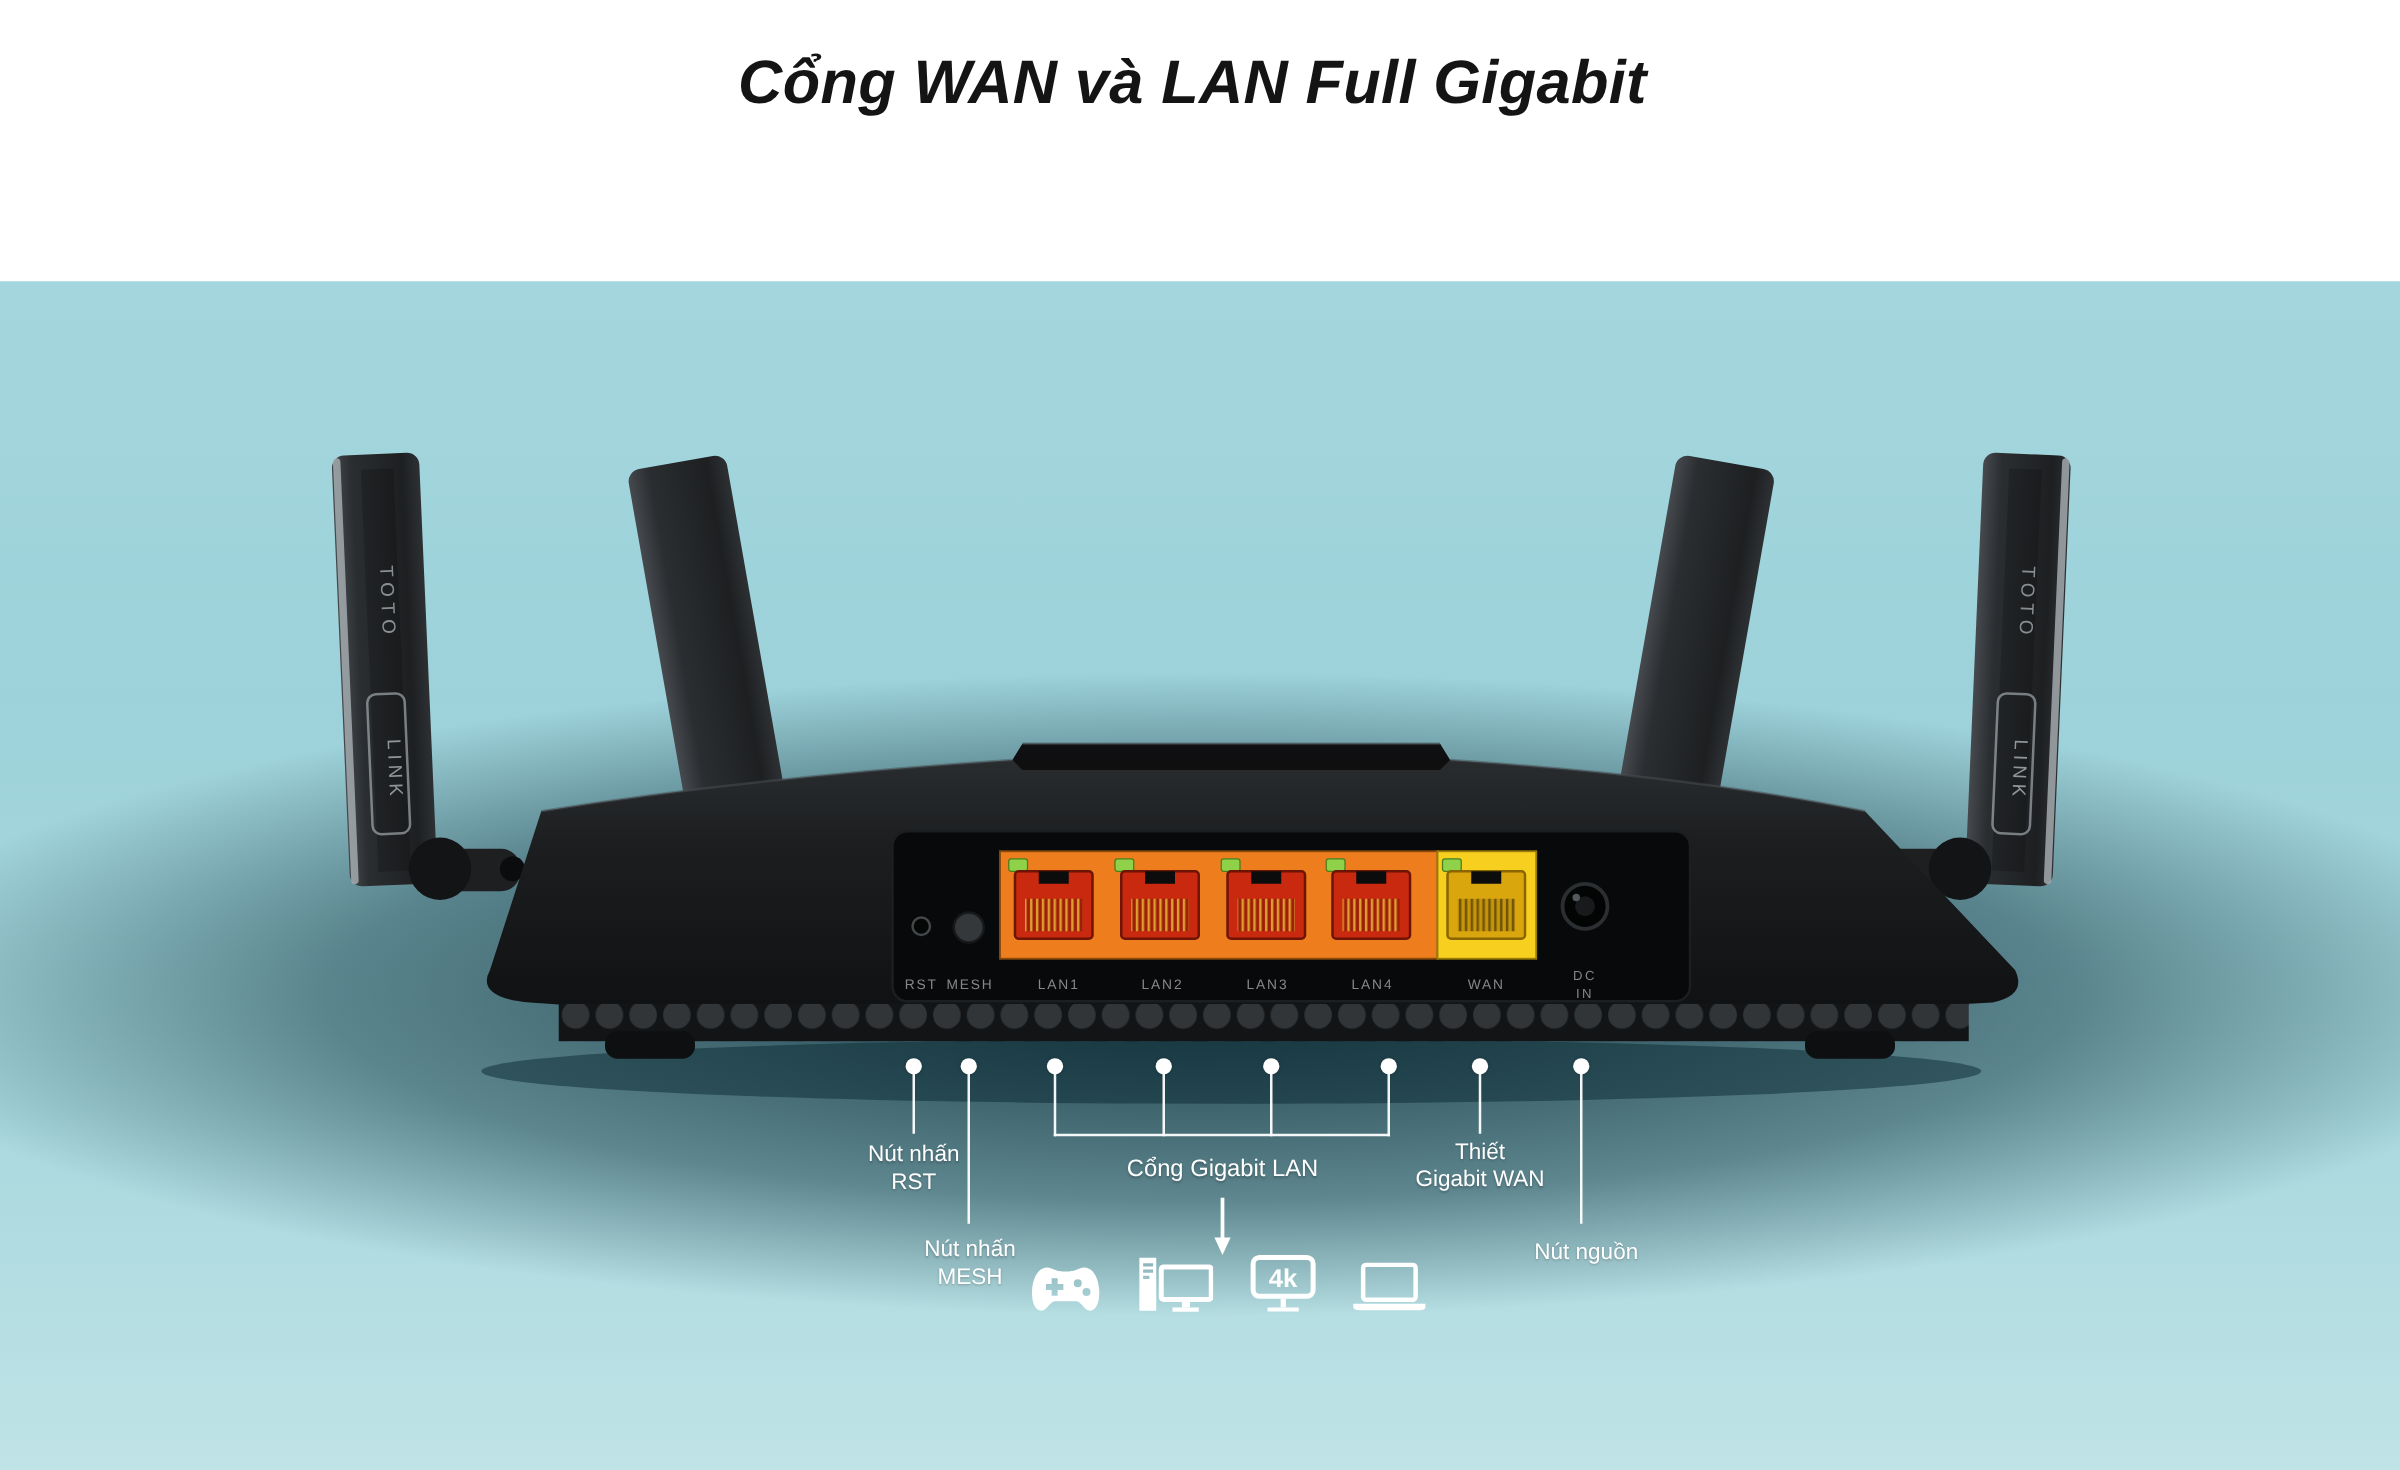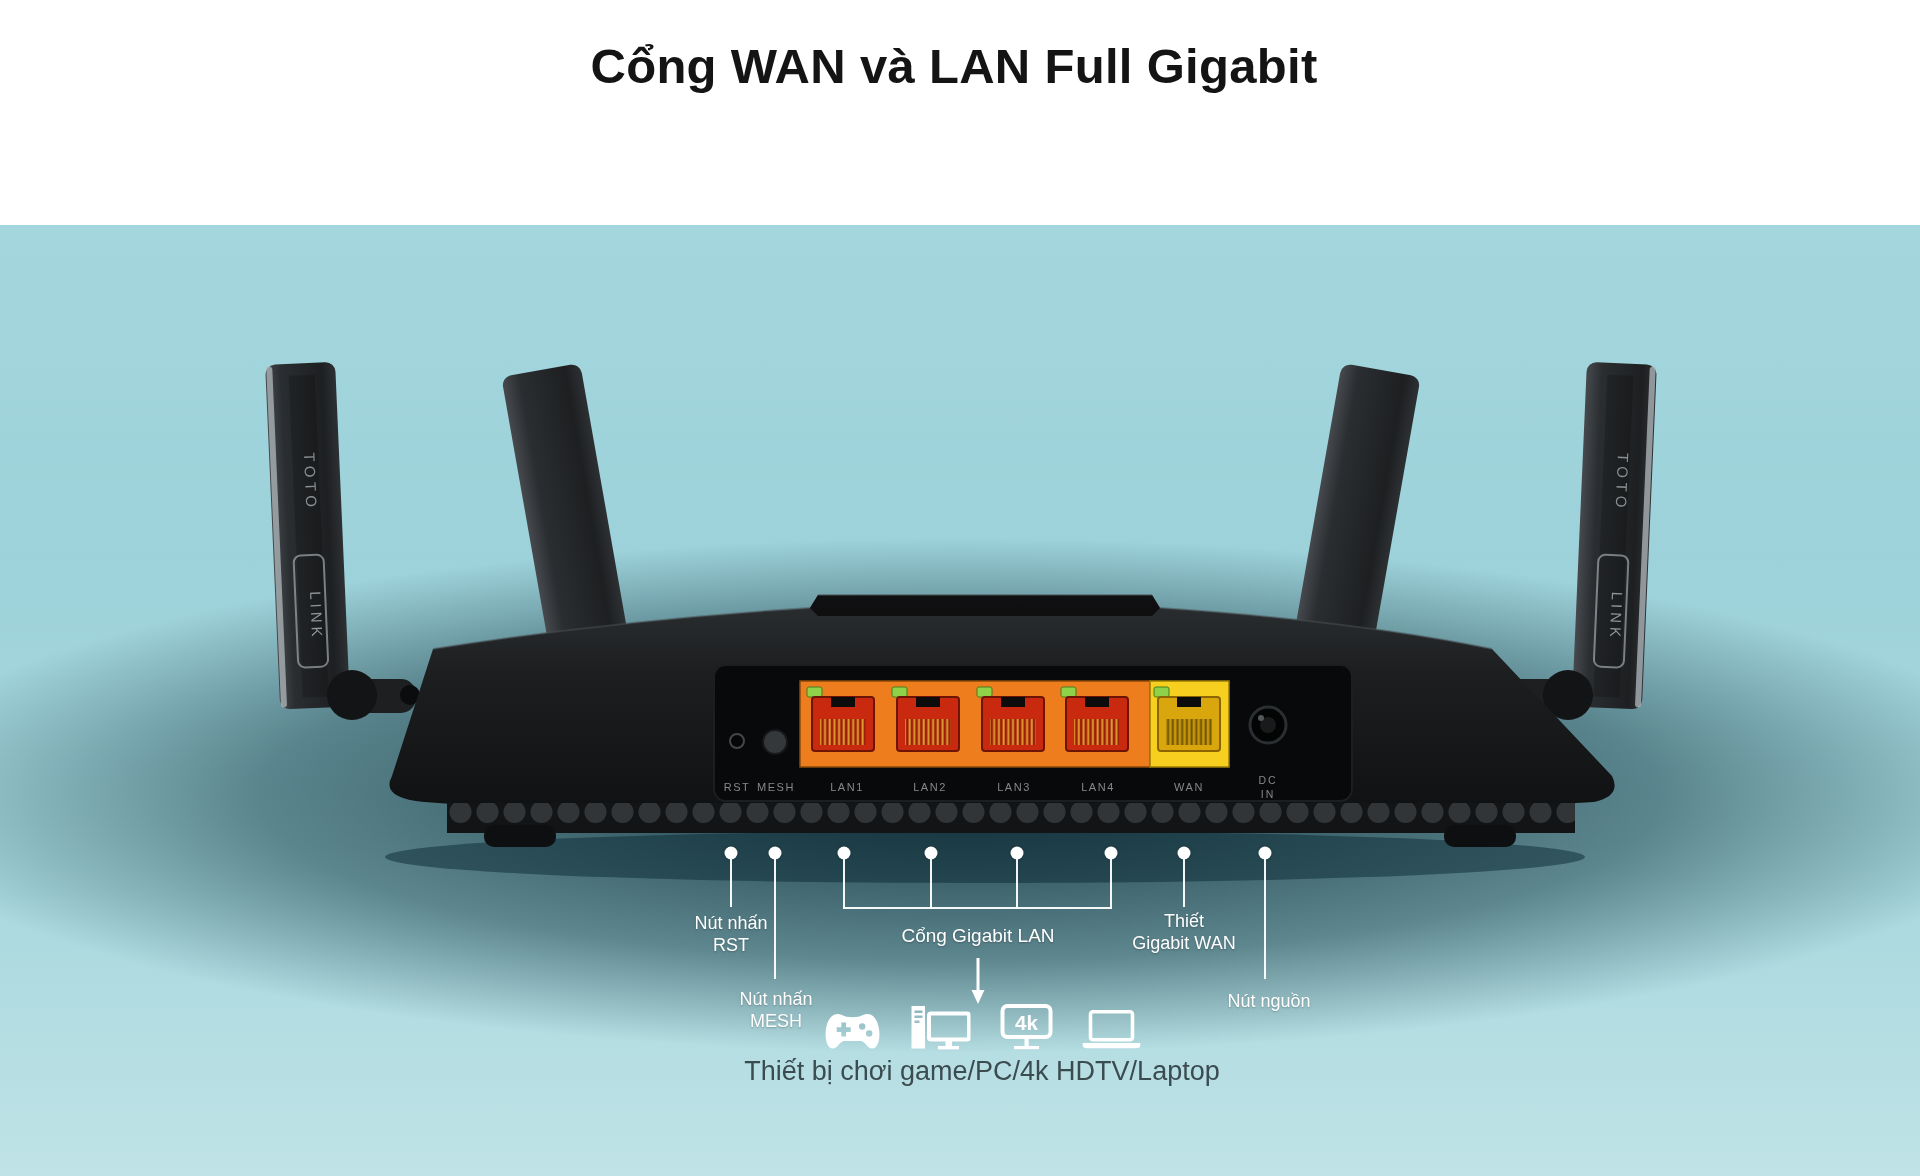--- a/index.html
+++ b/index.html
@@ -1,21 +1,21 @@
 <!DOCTYPE html>
 <html><head>
 <meta charset="utf-8">
 <style>
   html,body{margin:0;padding:0;background:#e9e9e9;}
   .page{position:relative;width:1920px;height:1176px;background:#ffffff;overflow:hidden;
         font-family:"Liberation Sans","DejaVu Sans",sans-serif;}
   
   .hero-header{position:absolute;top:0;left:0;width:1920px;height:225px;background:#ffffff;}
   .hero-title{position:absolute;top:38px;left:0;width:1908px;margin:0;text-align:center;
-              font-size:49px;font-weight:700;color:#141414;letter-spacing:.3px;}
+              font-size:49px;font-weight:700;color:#141414;letter-spacing:.3px;font-style:italic;}
   .hero-desc{position:absolute;top:122px;left:0;width:1920px;text-align:center;
              font-size:25.5px;line-height:28px;color:#2e2e2e;}
   
   .teal{position:absolute;top:225px;left:0;width:1920px;height:951px;
         background:
           radial-gradient(ellipse 1400px 330px at 50% 60%, rgba(12,44,54,.90) 0%, rgba(16,52,63,.50) 50%, rgba(20,60,70,0) 78%),
           linear-gradient(180deg,#a4d6dd 0%,#9dd2da 35%,#a9d8de 70%,#bfe3e6 100%);}
   .router-svg{position:absolute;top:0;left:0;width:1920px;height:951px;}
   .router-svg text{font-family:"Liberation Sans","DejaVu Sans",sans-serif;}
   
@@ -240,15 +240,14 @@
         <text x="26" y="25.5" text-anchor="middle" font-size="20.5" font-weight="bold" fill="#ffffff" font-family="Liberation Sans, DejaVu Sans, sans-serif">4k</text>
         <rect x="24" y="35" width="4.2" height="7" fill="#ffffff"></rect>
         <rect x="13.5" y="42" width="25" height="3.2" fill="#ffffff"></rect>
       </svg>
       <svg width="58" height="41" viewBox="0 0 58 41">
         <rect x="8" y="1.8" width="42" height="28" rx="2.5" fill="none" stroke="#ffffff" stroke-width="3.6"></rect>
         <path d="M0 33 H58 V35.2 Q58 38.2 53 38.2 H5 Q0 38.2 0 35.2 Z" fill="#ffffff"></path>
       </svg>
     </div>
 
-    <div class="caption" style="left:982px;top:831px">Thiết bị chơi game/PC/4k HDTV/Laptop</div>
   </section>
 </div>
 
 </body></html>

